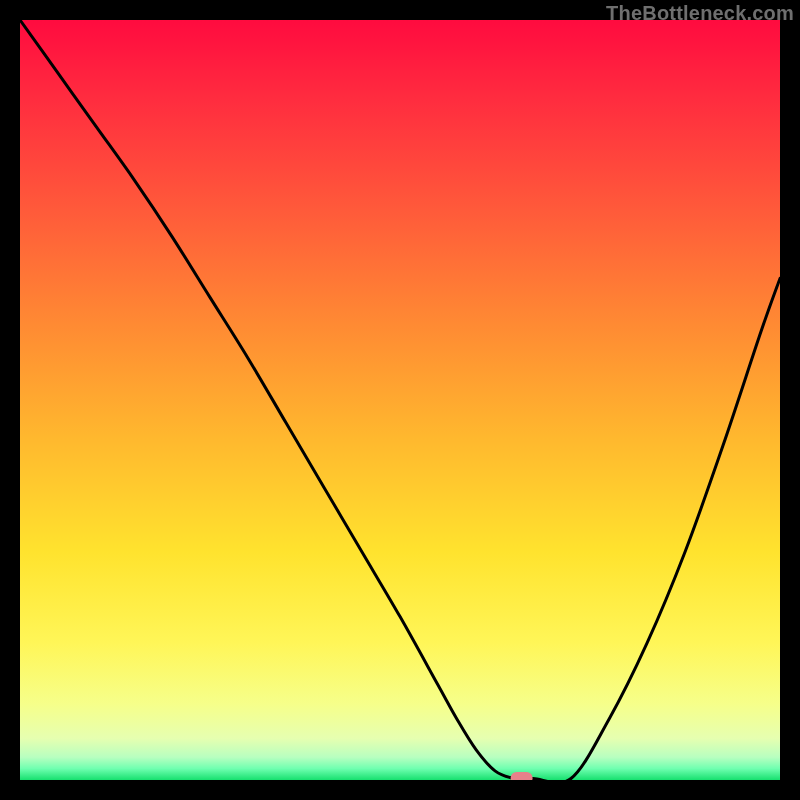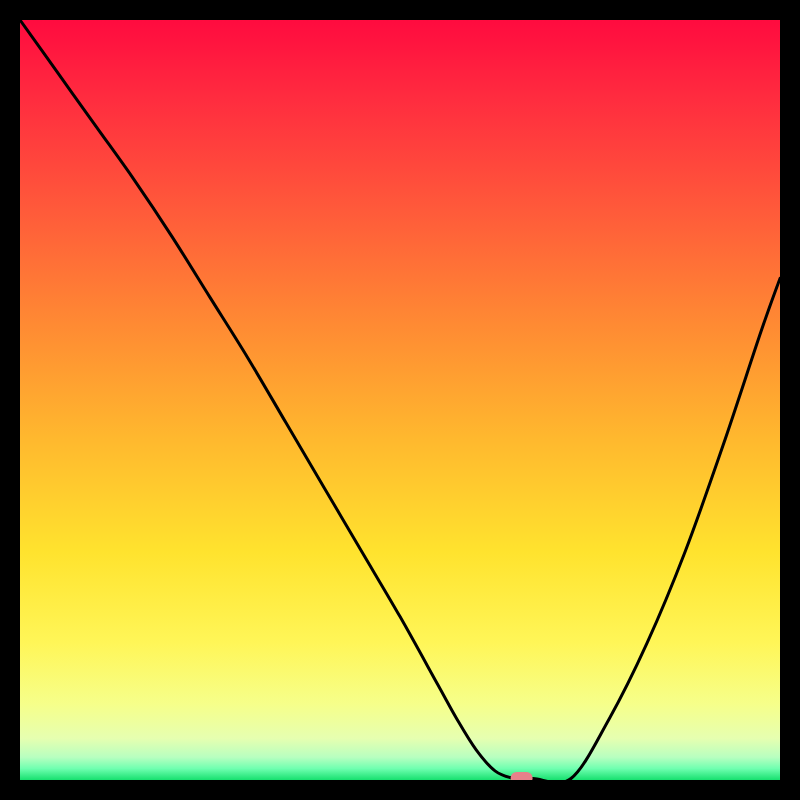--- a/index.html
+++ b/index.html
@@ -34,20 +34,21 @@
     font-weight: 600;
     color: #6f6f6f;
     letter-spacing: 0.2px;
   }
   svg { display: block; }
 </style>
 </head>
 <body>
 
 <div class="frame">
+  <div class="attribution">TheBottleneck.com</div>
 
   <div class="plot">
     <svg id="chart-svg" width="760" height="760" viewBox="0 0 760 760">
       <defs>
         <linearGradient id="bg-grad" x1="0" y1="0" x2="0" y2="1">
             <stop offset="0%" stop-color="#ff0b3f"></stop>
             <stop offset="10%" stop-color="#ff2b3f"></stop>
             <stop offset="25%" stop-color="#ff5a3a"></stop>
             <stop offset="40%" stop-color="#ff8a33"></stop>
             <stop offset="55.00000000000001%" stop-color="#ffb82e"></stop>

